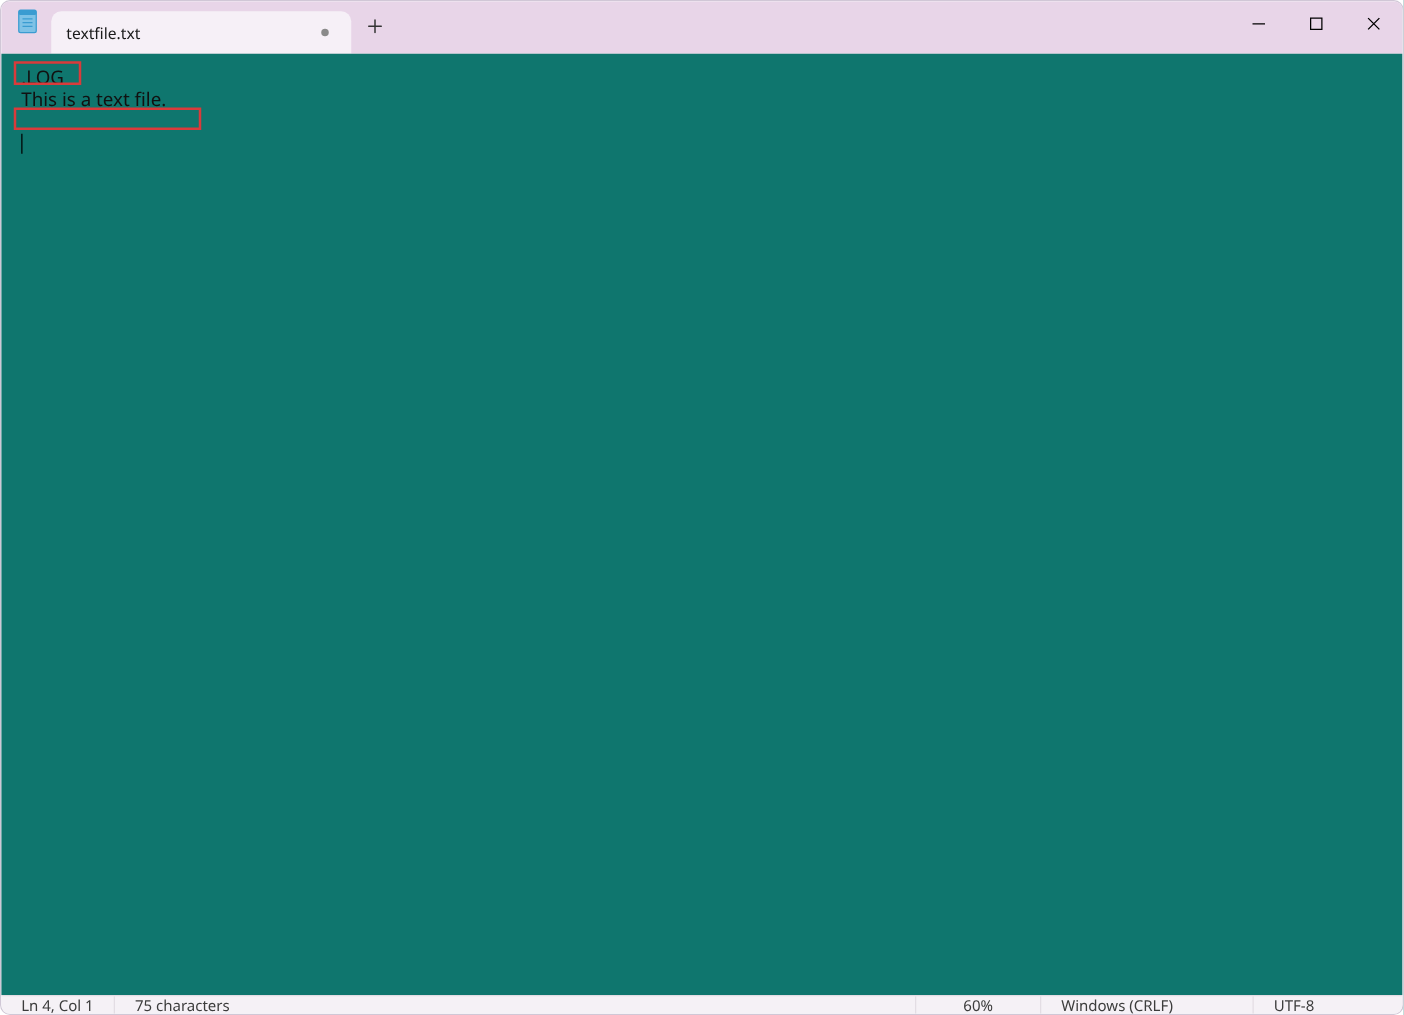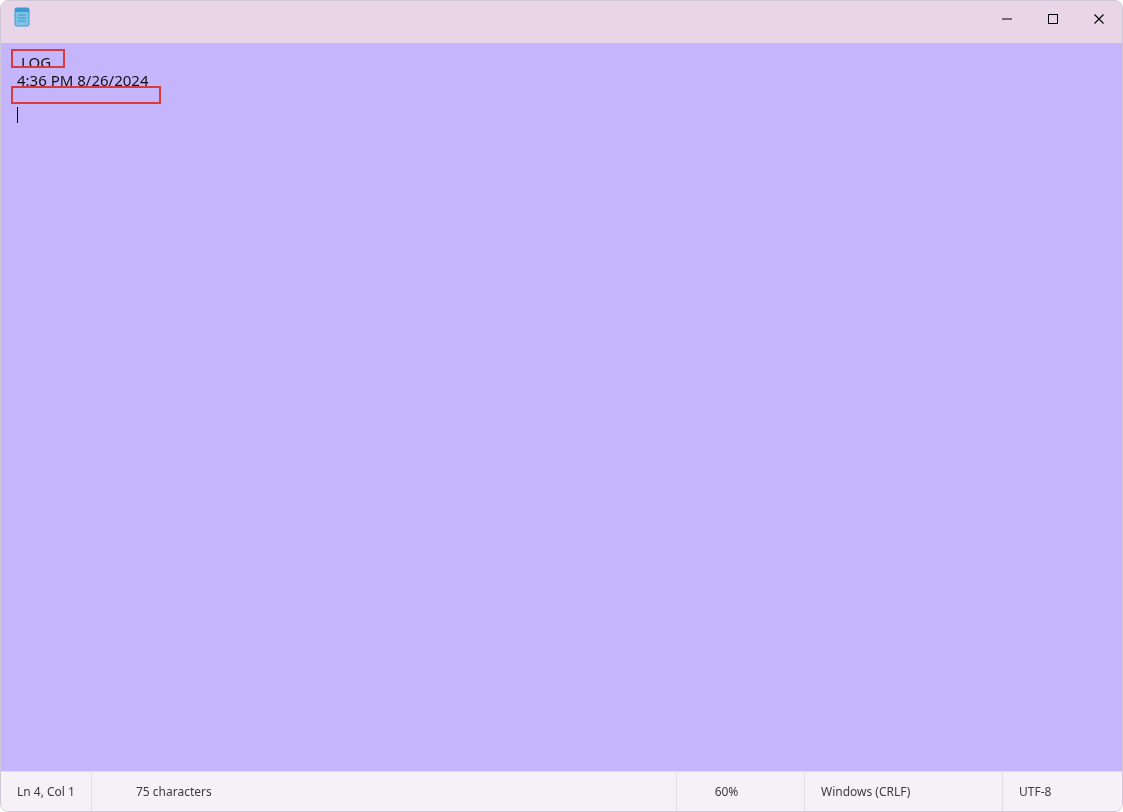--- a/index.html
+++ b/index.html
@@ -42,35 +42,35 @@
       height:34px; background:#faf2fb; border-bottom:1px solid #e6dce7;
       display:flex; align-items:center; padding:0 8px; position:relative;
     }
     .menu-item { padding:6px 14px; font-size:13.5px; color:#1b1b1b; border-radius:4px; }
     .settings-btn {
       position:absolute; right:10px; top:50%; transform:translateY(-50%);
       width:28px; height:28px; display:flex; align-items:center; justify-content:center; color:#555;
     }
     
     .editor {
-      flex:1 1 auto; background:#c4b5fd; padding:10px 16px; position:relative;
+      flex:1 1 auto; background:#0f766e; padding:10px 16px; position:relative;
       font-family:Consolas,"Courier New",monospace; font-size:15px; line-height:18px;
       color:#111;
     }
     .line { white-space:pre; height:18px; }
     .highlight-box {
       position:absolute; border:2px solid #d93b3b; pointer-events:none;
     }
     .cursor {
       position:absolute; width:1px; height:16px; background:#000;
     }
     
     .statusbar {
-      height:40px; background:#f5f1f6; border-top:1px solid #e3dde4;
-      display:flex; align-items:center; font-size:12px; color:#3c3c3c;gap:28px;
+      height:15px; background:#f5f1f6; border-top:1px solid #e3dde4;
+      display:flex; align-items:center; font-size:12px; color:#3c3c3c;
     }
     .status-section {
       padding:0 16px; height:100%; display:flex; align-items:center;
       border-right:1px solid #e3dde4;
     }
     .status-gap { flex:1 1 auto; }
     .status-section.right { border-right:none; border-left:1px solid #e3dde4; }
     .status-section.right.zoom { width:100px; justify-content:center; }
     .status-section.right.line-ending { width:170px; }
     .status-section.right.encoding { width:120px;text-align:center; }
@@ -84,20 +84,31 @@
   <div class="titlebar">
     <span class="app-icon">
       <svg width="18" height="22" viewBox="0 0 18 22">
         <rect x="2" y="2" width="14" height="18" rx="1.5" fill="#7ec2e6" stroke="#3a9cd1" stroke-width="1"></rect>
         <rect x="2" y="2" width="14" height="4" rx="1.5" fill="#3a9cd1"></rect>
         <line x1="5" y1="9" x2="13" y2="9" stroke="#3a9cd1" stroke-width="1"></line>
         <line x1="5" y1="12" x2="13" y2="12" stroke="#3a9cd1" stroke-width="1"></line>
         <line x1="5" y1="15" x2="13" y2="15" stroke="#3a9cd1" stroke-width="1"></line>
       </svg>
     </span>
+    <div class="tabs">
+      <div class="tab">
+        <span class="tab-title">textfile.txt</span>
+        <span class="modified-dot"></span>
+      </div>
+      <div class="new-tab-btn">
+        <svg width="12" height="12" viewBox="0 0 12 12">
+            <path d="M6 1v10M1 6h10" stroke="#333" stroke-width="1.2" stroke-linecap="round"></path>
+          </svg>
+      </div>
+    </div>
     <div class="win-controls">
       <div class="win-btn">
         <svg width="12" height="12" viewBox="0 0 12 12">
             <line x1="1" y1="6" x2="11" y2="6" stroke="#000" stroke-width="1"></line>
           </svg>
       </div>
       <div class="win-btn">
         <svg width="12" height="12" viewBox="0 0 12 12">
             <rect x="1.5" y="1.5" width="9" height="9" fill="none" stroke="#000" stroke-width="1"></rect>
           </svg>
@@ -110,21 +121,21 @@
     </div>
   </div>
 
 
   <div class="editor">
 
     <div class="highlight-box" style="left:10px; top:6px; width:54px; height:19px;"></div>
     <div class="highlight-box" style="left:10px; top:43px; width:150px; height:18px;"></div>
 
     <div class="line">.LOG</div>
-    <div class="line">4:36 PM 8/26/2024</div>
+    <div class="line">This is a text file.</div>
     <div class="line"></div>
 
     <div class="cursor" style="left:16px; top:64px;"></div>
   </div>
 
   <div class="statusbar">
     <div class="status-section">Ln 4, Col 1</div>
     <div class="status-section" style="border-right:none;">75 characters</div>
     <div class="status-gap"></div>
     <div class="status-section right zoom">60%</div>

